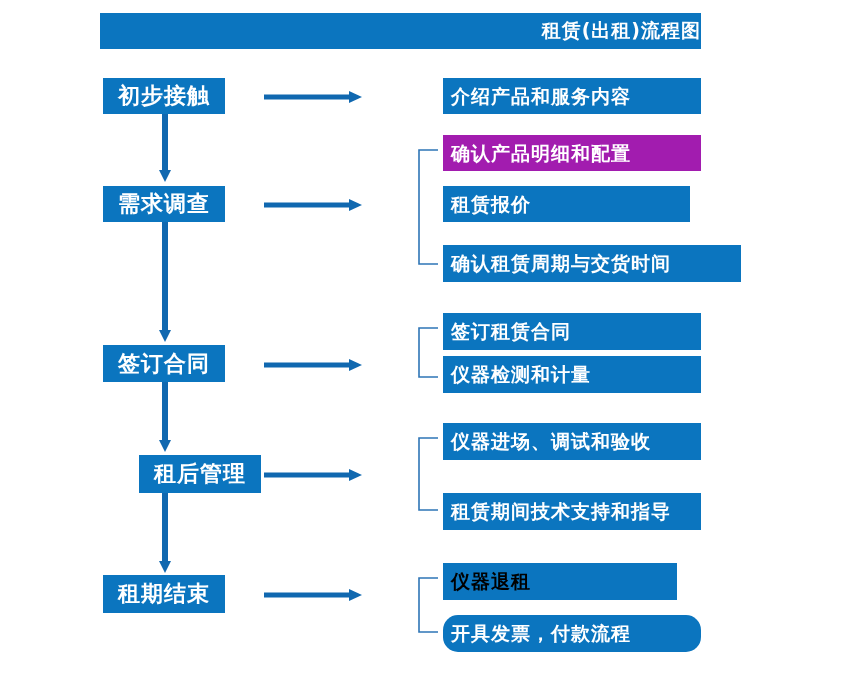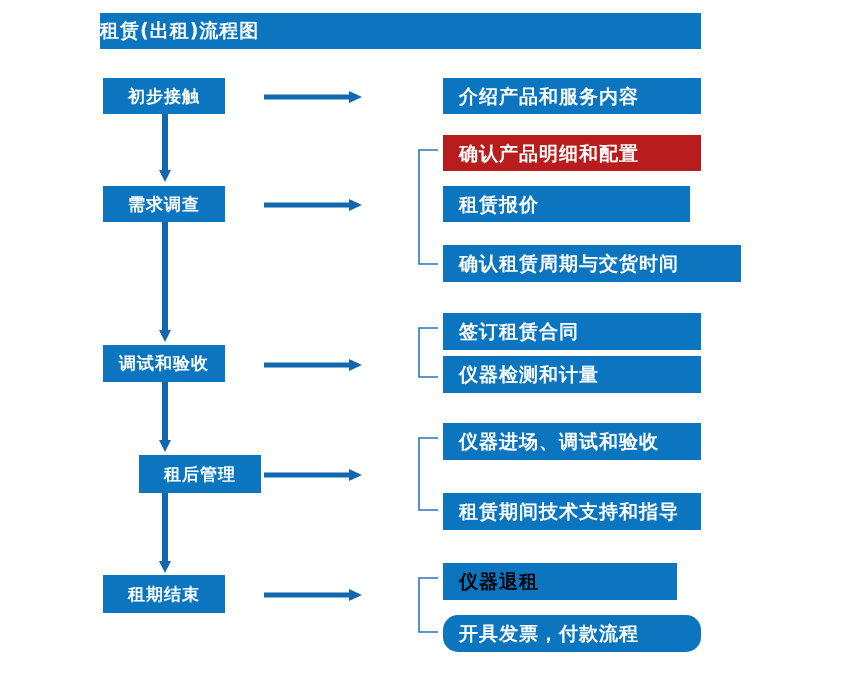--- a/index.html
+++ b/index.html
@@ -27,38 +27,38 @@
     color: #ffffff;
     display: flex;
     align-items: center;
     font-weight: bold;
     letter-spacing: 1px;
     white-space: nowrap;
     line-height: 1;
   }
   .box.left {
     justify-content: center;
-    font-size: 17px;
+    font-size: 22px;
   }
   .box.right {
     justify-content: flex-start;
-    padding-left: 16px;
+    padding-left: 8px;
     font-size: 19px;
   }
   .title-bar {
     position: absolute;
     left: 100px;
     top: 13px;
     width: 601px;
     height: 36px;
     background: #0B75BF;
     color: #ffffff;
     display: flex;
     align-items: center;
-    justify-content: flex-start;
+    justify-content: flex-end;
     font-size: 19px;
     font-weight: bold;
     letter-spacing: 1px;
   }
   .arrow-h {
     position: absolute;
     height: 14px;
   }
   .arrow-v {
     position: absolute;
@@ -79,34 +79,34 @@
   </div>
 
   <div id="stage-boxes">
       <div class="box left" style="left: 103px; top: 78px; width: 122px; height: 36px; background: rgb(11, 117, 191); color: rgb(255, 255, 255);">
         <span>初步接触</span>
       </div>
       <div class="box left" style="left: 103px; top: 186px; width: 122px; height: 36px; background: rgb(11, 117, 191); color: rgb(255, 255, 255);">
         <span>需求调查</span>
       </div>
       <div class="box left" style="left: 103px; top: 345px; width: 122px; height: 37px; background: rgb(11, 117, 191); color: rgb(255, 255, 255);">
-        <span>调试和验收</span>
+        <span>签订合同</span>
       </div>
       <div class="box left" style="left: 103px; top: 455px; width: 122px; height: 38px; background: rgb(11, 117, 191); color: rgb(255, 255, 255); margin-left: 36px;">
         <span>租后管理</span>
       </div>
       <div class="box left" style="left: 103px; top: 575px; width: 122px; height: 38px; background: rgb(11, 117, 191); color: rgb(255, 255, 255);">
         <span>租期结束</span>
       </div>
     </div>
   <div id="detail-boxes">
       <div class="box right" style="left: 443px; top: 78px; width: 258px; height: 36px; background: rgb(11, 117, 191); color: rgb(255, 255, 255);">
         <span>介绍产品和服务内容</span>
       </div>
-      <div class="box right" style="left: 443px; top: 135px; width: 258px; height: 36px; background: #b91c1c; color: rgb(255, 255, 255);">
+      <div class="box right" style="left: 443px; top: 135px; width: 258px; height: 36px; background: #a21caf; color: rgb(255, 255, 255);">
         <span>确认产品明细和配置</span>
       </div>
       <div class="box right" style="left: 443px; top: 186px; width: 247px; height: 36px; background: rgb(11, 117, 191); color: rgb(255, 255, 255);">
         <span>租赁报价</span>
       </div>
       <div class="box right" style="left: 443px; top: 245px; width: 298px; height: 37px; background: rgb(11, 117, 191); color: rgb(255, 255, 255);">
         <span>确认租赁周期与交货时间</span>
       </div>
       <div class="box right" style="left: 443px; top: 313px; width: 258px; height: 37px; background: rgb(11, 117, 191); color: rgb(255, 255, 255);">
         <span>签订租赁合同</span>

